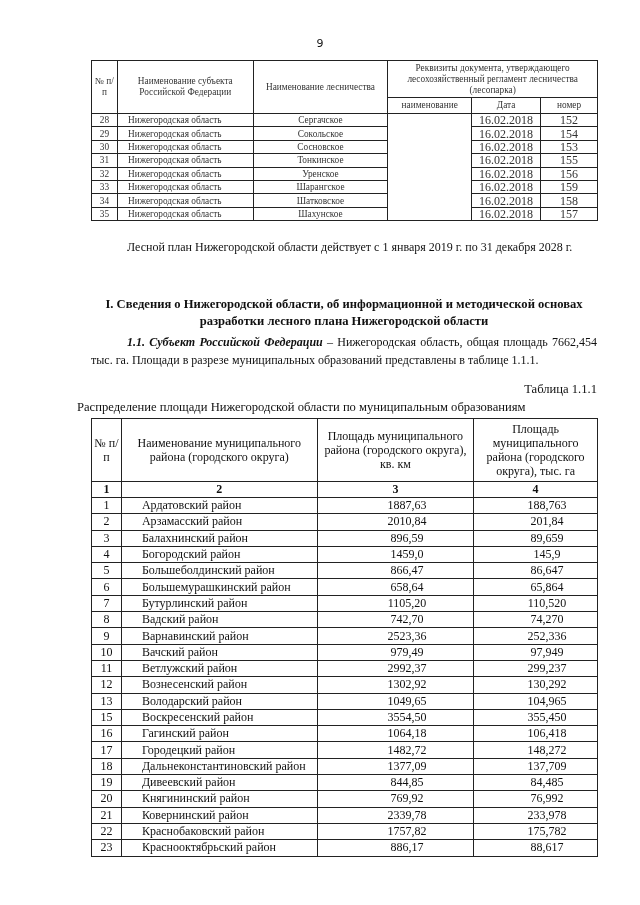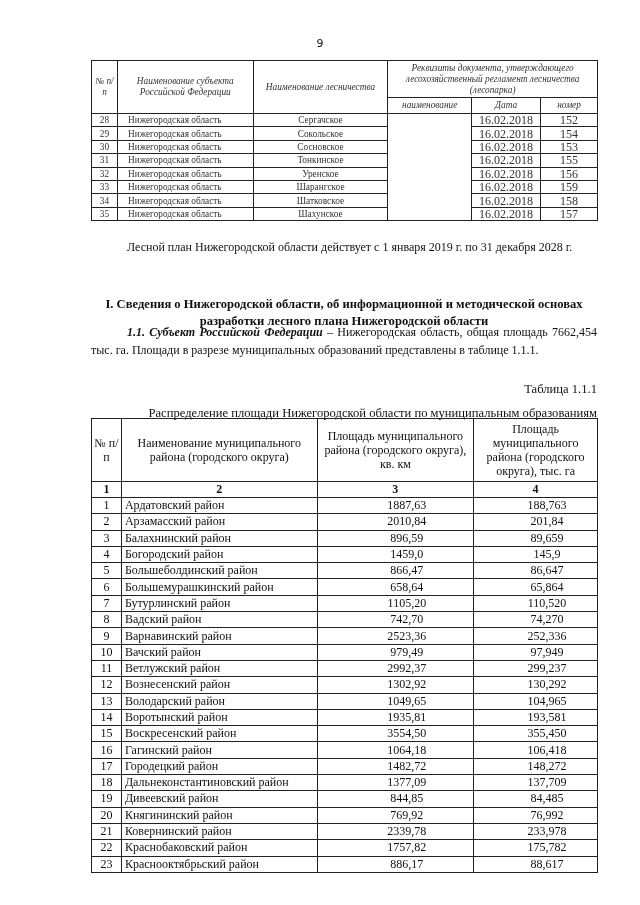--- a/index.html
+++ b/index.html
@@ -4,42 +4,42 @@
 <style>
   html, body { margin: 0; padding: 0; background: #ffffff; }
   body { width: 640px; height: 905px; position: relative; overflow: hidden;
          font-family: "Liberation Serif", "DejaVu Serif", serif; color: #111; }
   .page-num { position: absolute; top: 37px; left: 0; width: 640px; text-align: center; font-size: 11px;
               font-family: "DejaVu Sans", sans-serif; }
   table { border-collapse: collapse; position: absolute; }
   td, th { border: 1px solid #222; padding: 0 2px; font-weight: normal; }
   
   .t1 { left: 91px; top: 60px; width: 507px; font-size: 9.3px; color: #333; }
-  .t1 th { text-align: center; line-height: 11px; font-style: italic; }
+  .t1 th { text-align: center; line-height: 11px; }
   .t1 td { height: 12.4px; line-height: 12px; text-align: center; }
   .t1 td.subj { text-align: left; padding-left: 10px; margin-top: 16px; }
   .t1 td.date, .t1 td.num { font-size: 12px; }
   .t1 td.blank { border-top: none; border-bottom: none; }
   .t1 tr.last td.blank { border-bottom: 1px solid #222; }
   
   .para { position: absolute; left: 91px; width: 506px; font-size: 12px; line-height: 18px;
           text-align: justify; }
   .para .ind { display: inline-block; width: 36px; }
   .heading { position: absolute; left: 91px; width: 506px; top: 296px; text-align: center;
              font-weight: bold; font-size: 12.6px; line-height: 17px; }
   .tbl-label { position: absolute; right: 43px; top: 382px; font-size: 12.6px; }
-  .tbl-caption { position: absolute; left: 91px; width: 506px; top: 400px; text-align: right; font-size: 12.6px; margin-top: 6px; }
+  .tbl-caption { position: absolute; left: 77px; width: 506px; top: 400px; text-align: left; font-size: 12.6px; }
   
   .t2 { left: 91px; top: 418px; width: 507px; font-size: 12px; }
   .t2 th { text-align: center; line-height: 14px; padding: 1px 2px; }
   .t2 tr.hdr th { height: 60px; }
   .t2 tr.colnum th { font-weight: bold; height: 13px; line-height: 13px; }
   .t2 td { height: 15.3px; line-height: 15px; }
   .t2 td.n { text-align: center; }
-  .t2 td.name { text-align: left; padding-left: 3px; }
+  .t2 td.name { text-align: left; padding-left: 20px; }
   .t2 td.v { text-align: center; padding-left: 25px; }
 </style>
 </head>
 <body>
 
 <div class="page-num">9</div>
 
 <table class="t1">
   <colgroup>
     <col style="width:26px">
@@ -127,21 +127,21 @@
       <td class="date">16.02.2018</td>
       <td class="num">157</td>
     </tr>
   </tbody>
 </table>
 
 <div class="para" style="top:238px"><span class="ind"></span><span>Лесной план Нижегородской области действует с 1 января 2019 г. по 31 декабря 2028 г.</span></div>
 
 <div class="heading">I. Сведения о Нижегородской области, об информационной и методической основах разработки лесного плана Нижегородской области</div>
 
-<div class="para" style="top:323px"><span class="ind"></span><b><i>1.1. Субъект Российской Федерации</i></b><span> – Нижегородская область, общая площадь 7662,454 тыс. га. Площади в разрезе муниципальных образований представлены в таблице 1.1.1.</span></div>
+<div class="para" style="top:333px"><span class="ind"></span><b><i>1.1. Субъект Российской Федерации</i></b><span> – Нижегородская область, общая площадь 7662,454 тыс. га. Площади в разрезе муниципальных образований представлены в таблице 1.1.1.</span></div>
 
 <div class="tbl-label">Таблица 1.1.1</div>
 <div class="tbl-caption">Распределение площади Нижегородской области по муниципальным образованиям</div>
 
 <table class="t2">
   <colgroup>
     <col style="width:30px">
       <col style="width:196px">
       <col style="width:157px">
       <col style="width:124px">
@@ -233,26 +233,20 @@
         <td class="v">1302,92</td>
         <td class="v">130,292</td>
       </tr>
     <tr>
         <td class="n">13</td>
         <td class="name">Володарский район</td>
         <td class="v">1049,65</td>
         <td class="v">104,965</td>
       </tr>
     <tr>
-        <td class="n">14</td>
-        <td class="name">Воротынский район</td>
-        <td class="v">1935,81</td>
-        <td class="v">193,581</td>
-      </tr>
-    <tr>
         <td class="n">15</td>
         <td class="name">Воскресенский район</td>
         <td class="v">3554,50</td>
         <td class="v">355,450</td>
       </tr>
     <tr>
         <td class="n">16</td>
         <td class="name">Гагинский район</td>
         <td class="v">1064,18</td>
         <td class="v">106,418</td>

